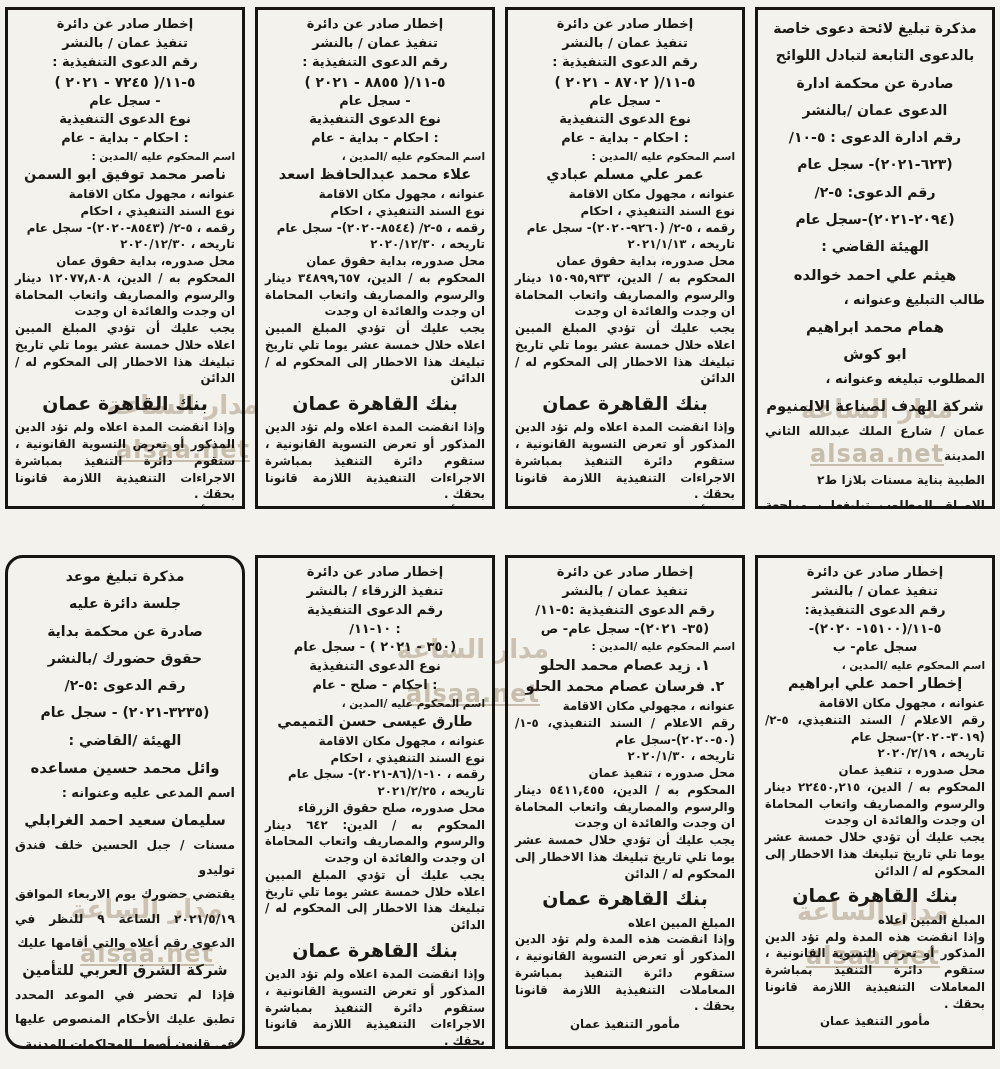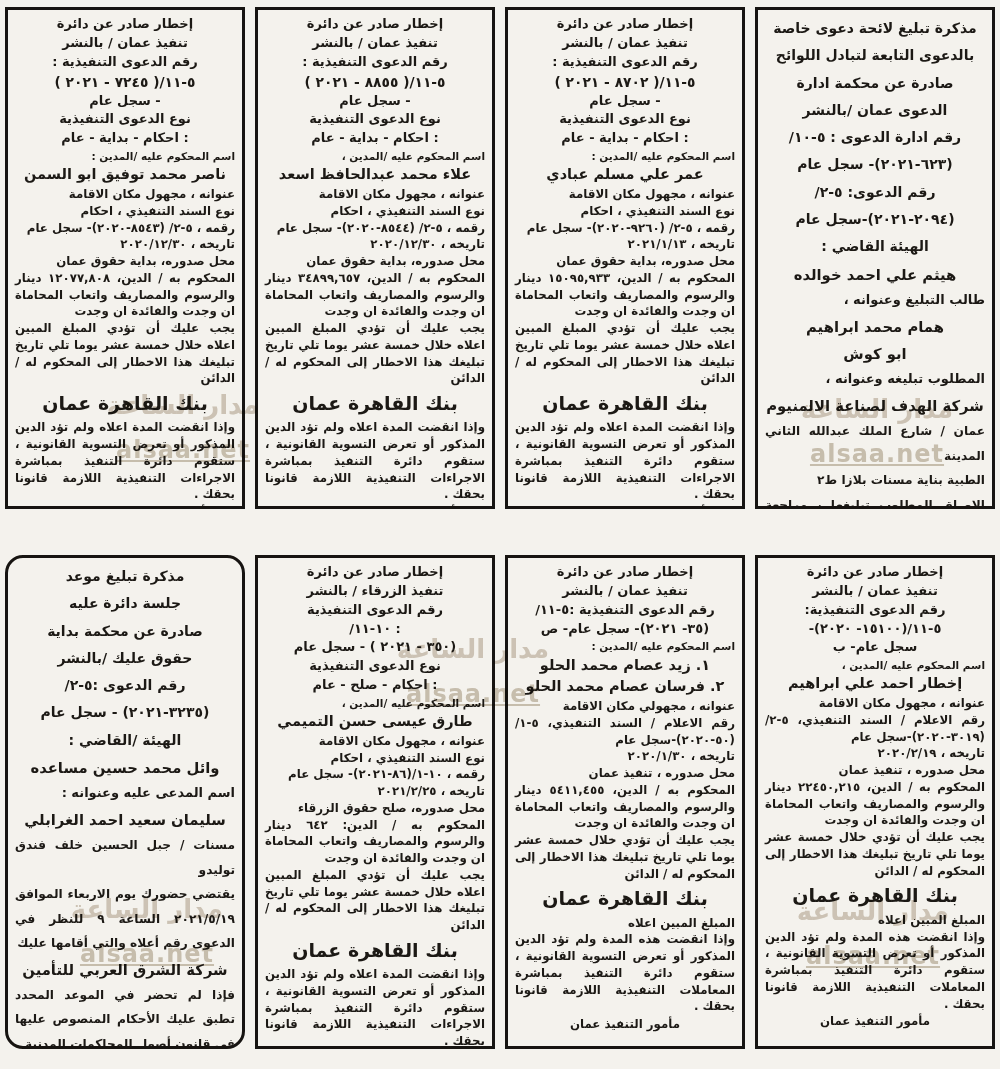--- a/index.html
+++ b/index.html
@@ -215,21 +215,21 @@
       <div class="ln body">محل صدوره، صلح حقوق الزرقاء</div>
       <div class="ln body">المحكوم به / الدين: ٦٤٢ دينار والرسوم والمصاريف واتعاب المحاماة ان وجدت والفائدة ان وجدت</div>
       <div class="ln body">يجب عليك أن تؤدي المبلغ المبين اعلاه خلال خمسة عشر يوما تلي تاريخ تبليغك هذا الاخطار إلى المحكوم له / الدائن</div>
       <div class="ln bank">بنك القاهرة عمان</div>
       <div class="ln body">وإذا انقضت المدة اعلاه ولم تؤد الدين المذكور أو تعرض التسوية القانونية ، ستقوم دائرة التنفيذ بمباشرة الاجراءات التنفيذية اللازمة قانونا بحقك .</div>
     </section>
     <section class="box memo" style="color: rgb(28, 25, 21); border-color: rgb(23, 20, 17); border-radius: 18px;">
       <div class="ln h">مذكرة تبليغ موعد</div>
       <div class="ln h">جلسة دائرة عليه</div>
       <div class="ln h">صادرة عن محكمة بداية</div>
-      <div class="ln h">حقوق عليك /بالنشر</div>
+      <div class="ln h">حقوق حضورك /بالنشر</div>
       <div class="ln h">رقم الدعوى :٥-٢/</div>
       <div class="ln h">(٣٢٣٥-٢٠٢١) - سجل عام</div>
       <div class="ln h">الهيئة /القاضي :</div>
       <div class="ln name">وائل محمد حسين مساعده</div>
       <div class="ln label">اسم المدعى عليه وعنوانه :</div>
       <div class="ln name">سليمان سعيد احمد الغرابلي</div>
       <div class="ln body">مسنات / جبل الحسين خلف فندق توليدو</div>
       <div class="ln body">يقتضي حضورك يوم الاربعاء الموافق ٢٠٢١/٥/١٩ الساعة ٩ للنظر في الدعوى رقم أعلاه والتي أقامها عليك</div>
       <div class="ln name">شركة الشرق العربي للتأمين</div>
       <div class="ln body">فإذا لم تحضر في الموعد المحدد تطبق عليك الأحكام المنصوص عليها في قانون أصول المحاكمات المدنية</div>

